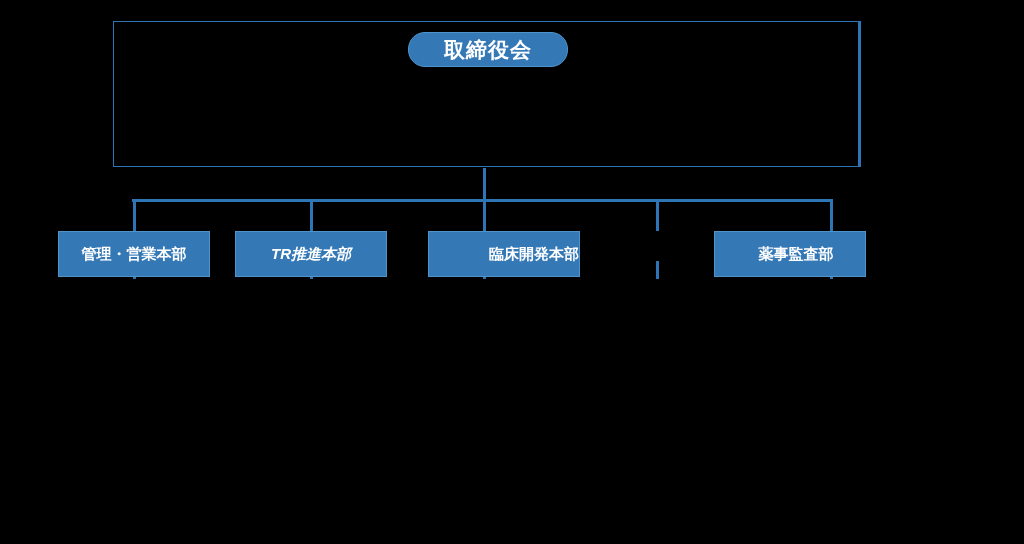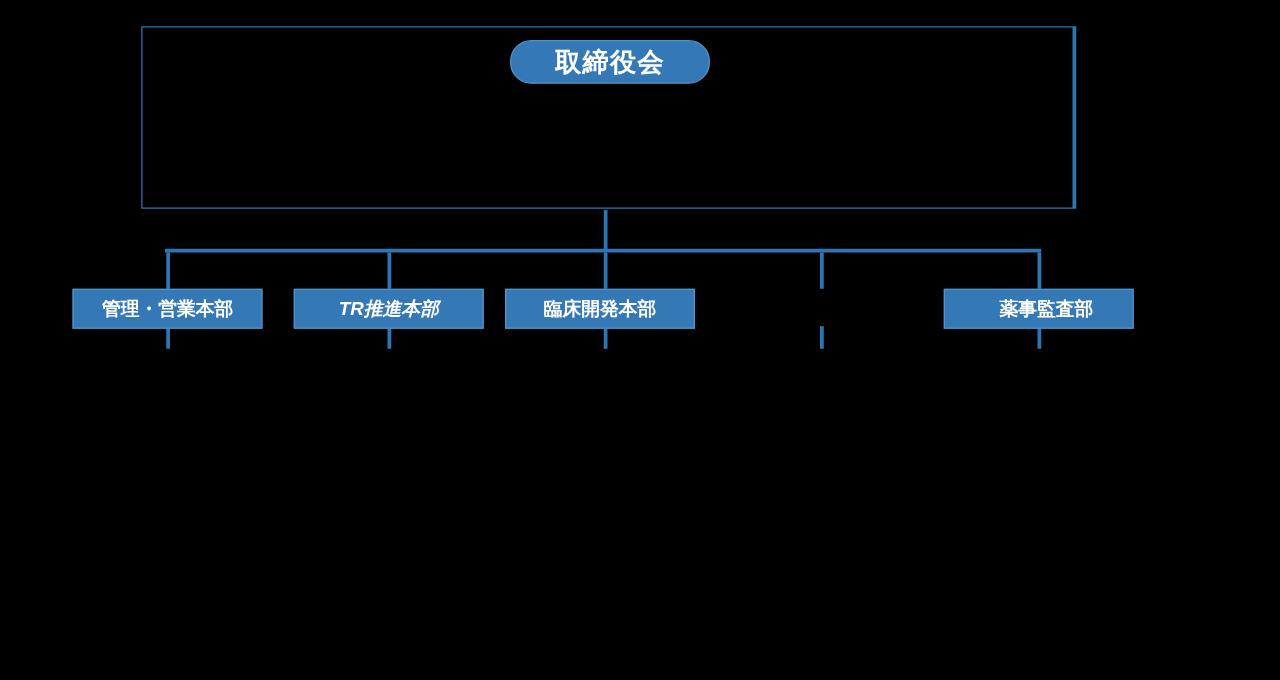--- a/index.html
+++ b/index.html
@@ -47,28 +47,28 @@
     top: 32px;
     width: 160px;
     height: 35px;
     font-size: 21px;
     letter-spacing: 1px;
     border-radius: 17px;
   }
   .node.dept {
     top: 231px;
     width: 152px;
-    height: 32px;
+    height: 46px;
     font-size: 15px;
   }
   .dept-0 { left: 58px; }
   .dept-1 { left: 235px; font-style: italic; }
-  .dept-2 { left: 404px; }
+  .dept-2 { left: 428px; justify-content: flex-end; }
   .dept-3 { left: 581px; }
-  .dept-4 { left: 755px; padding-left: 12px; }
+  .dept-4 { left: 714px; padding-left: 12px; }
 
   .line {
     position: absolute;
     background: var(--line);
   }
   .trunk   { left: 483px; top: 168px; width: 3px; height: 32px; }
   .h-rail  { left: 132px; top: 199px; width: 701px; height: 3px; }
   .drop    { top: 202px; width: 3px; height: 29px; }
   .drop-0  { left: 133px; }
   .drop-1  { left: 310px; }

